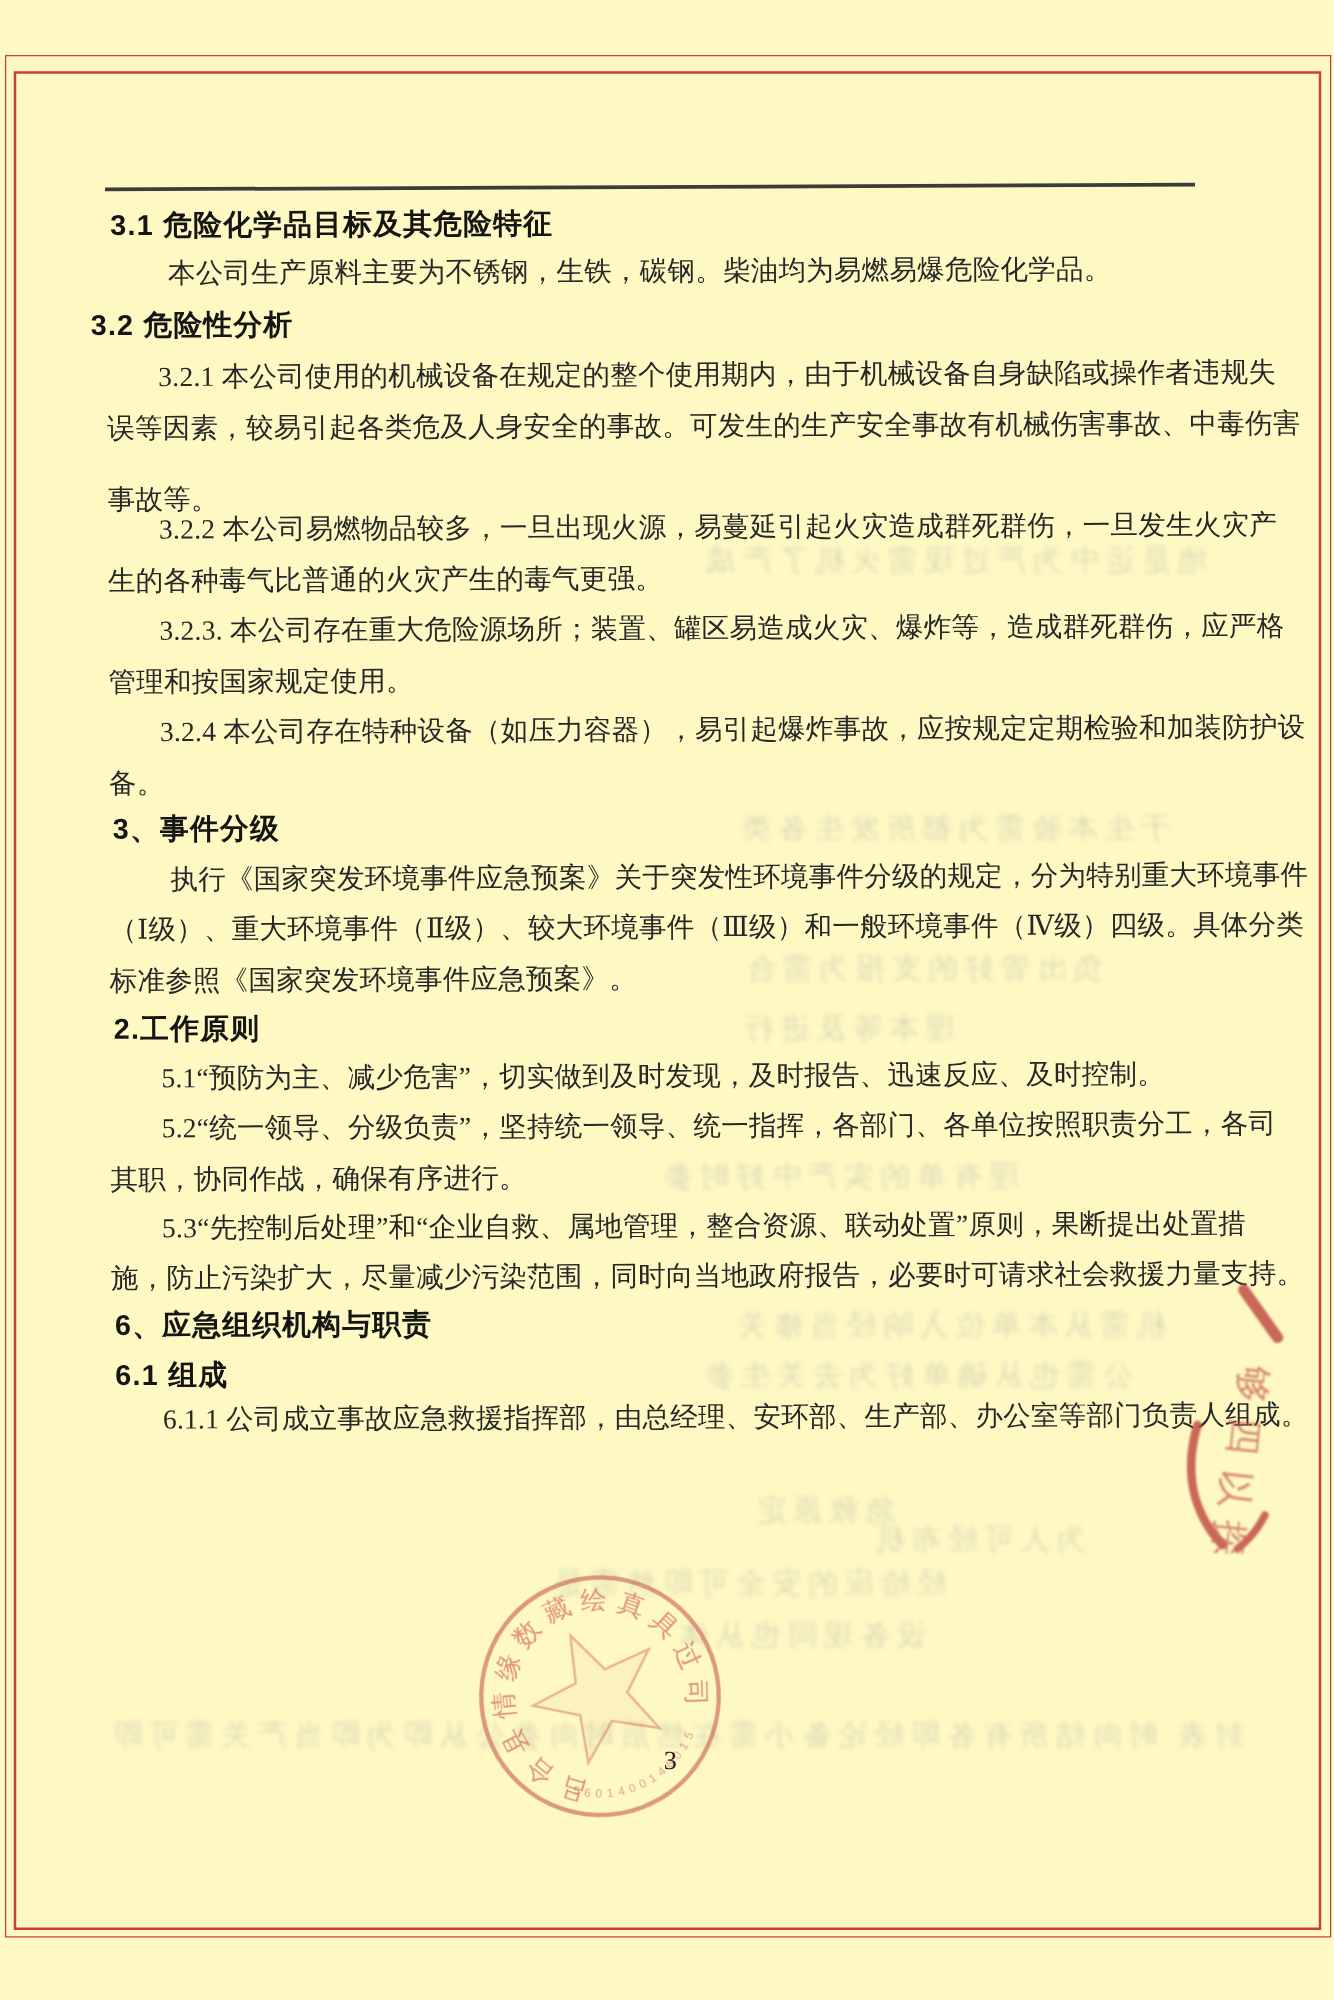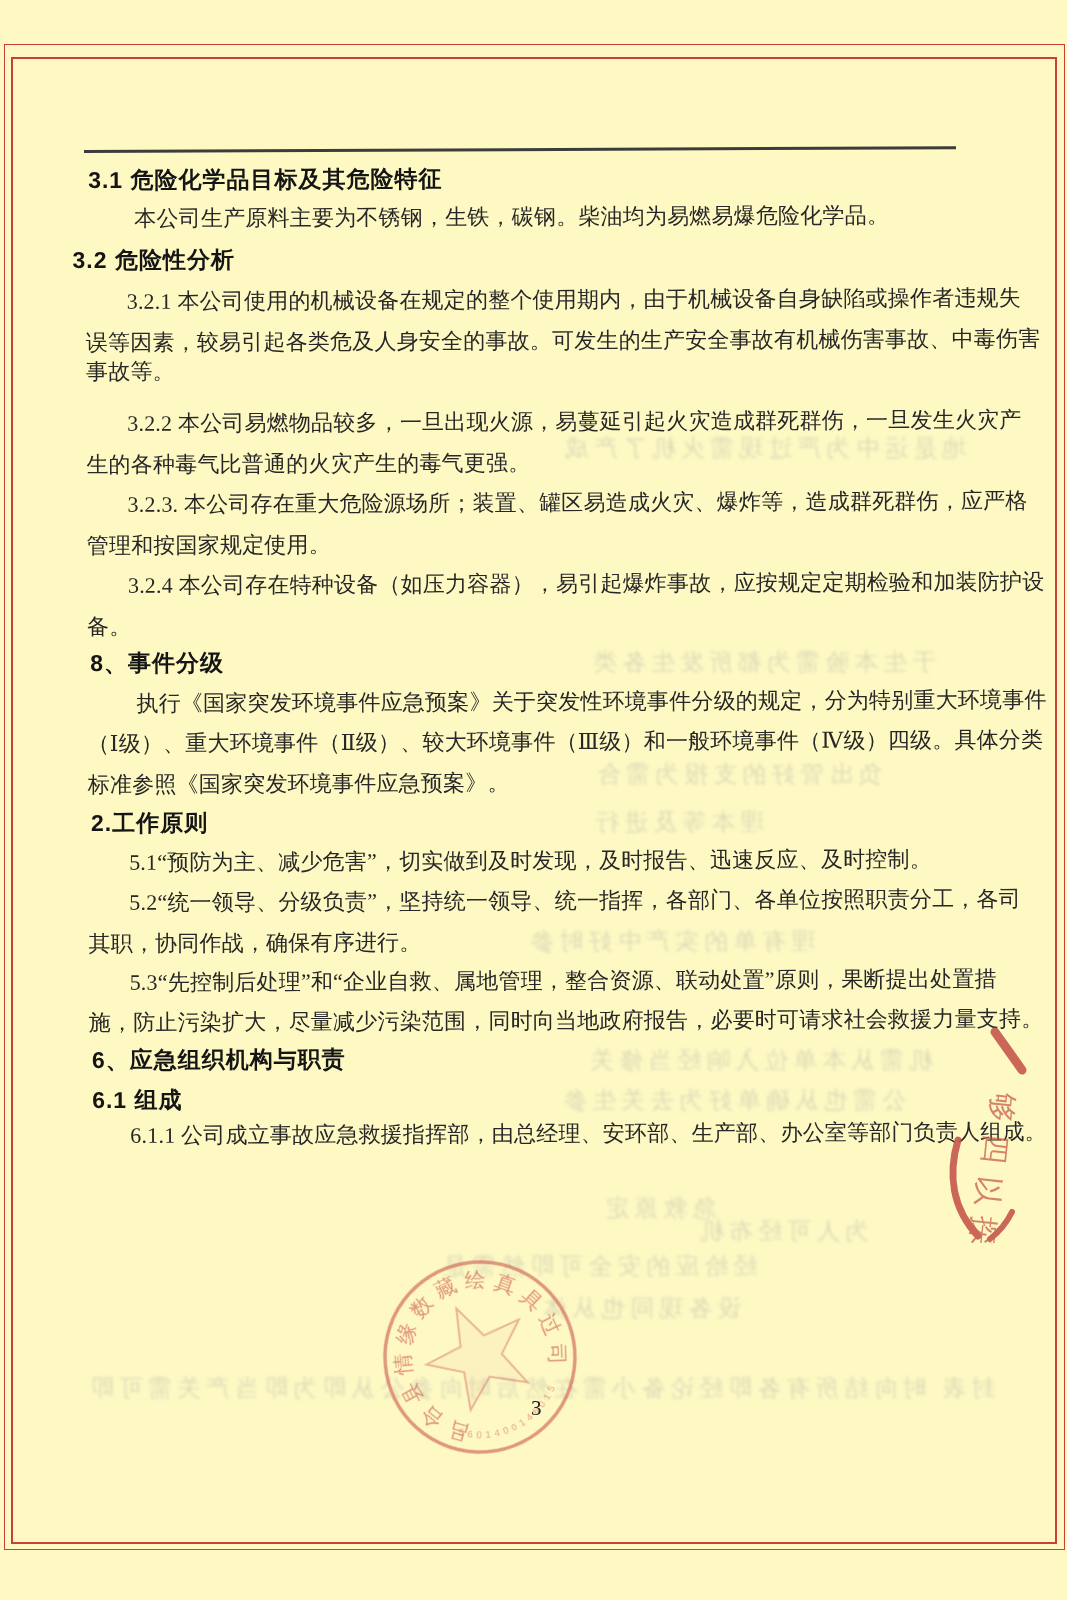--- a/index.html
+++ b/index.html
@@ -39,28 +39,28 @@
   <div class="frame inner"></div>
 
   <div class="text-layer" id="text-layer">
     <div class="header-rule"></div>
 
   <div class="ln h" style="left: 88px; top: 165px;">3.1 危险化学品目标及其危险特征</div>
       <div class="ln b" style="left: 134px; top: 204px;">本公司生产原料主要为不锈钢，生铁，碳钢。柴油均为易燃易爆危险化学品。</div>
       <div class="ln h" style="left: 72px; top: 245px;">3.2 危险性分析</div>
       <div class="ln b" style="left: 126px; top: 287px;">3.2.1 本公司使用的机械设备在规定的整个使用期内，由于机械设备自身缺陷或操作者违规失</div>
       <div class="ln b" style="left: 85px; top: 328px;">误等因素，较易引起各类危及人身安全的事故。可发生的生产安全事故有机械伤害事故、中毒伤害</div>
-      <div class="ln b" style="left: 85px; top: 357px;">事故等。</div>
+      <div class="ln b" style="left: 85px; top: 385px;">事故等。</div>
       <div class="ln b" style="left: 126px; top: 409px;">3.2.2 本公司易燃物品较多，一旦出现火源，易蔓延引起火灾造成群死群伤，一旦发生火灾产</div>
       <div class="ln b" style="left: 85px; top: 450px;">生的各种毒气比普通的火灾产生的毒气更强。</div>
       <div class="ln b" style="left: 126px; top: 490px;">3.2.3. 本公司存在重大危险源场所；装置、罐区易造成火灾、爆炸等，造成群死群伤，应严格</div>
       <div class="ln b" style="left: 85px; top: 531px;">管理和按国家规定使用。</div>
       <div class="ln b" style="left: 126px; top: 571px;">3.2.4 本公司存在特种设备（如压力容器），易引起爆炸事故，应按规定定期检验和加装防护设</div>
       <div class="ln b" style="left: 85px; top: 612px;">备。</div>
-      <div class="ln h" style="left: 88px; top: 648px;">8、事件分级</div>
+      <div class="ln h" style="left: 88px; top: 648px;">3、事件分级</div>
       <div class="ln b" style="left: 134px; top: 689px;">执行《国家突发环境事件应急预案》关于突发性环境事件分级的规定，分为特别重大环境事件</div>
       <div class="ln b" style="left: 85px; top: 729px;">（Ⅰ级）、重大环境事件（Ⅱ级）、较大环境事件（Ⅲ级）和一般环境事件（Ⅳ级）四级。具体分类</div>
       <div class="ln b" style="left: 85px; top: 770px;">标准参照《国家突发环境事件应急预案》。</div>
       <div class="ln h" style="left: 88px; top: 808px;">2.工作原则</div>
       <div class="ln b" style="left: 126px; top: 848px;">5.1“预防为主、减少危害”，切实做到及时发现，及时报告、迅速反应、及时控制。</div>
       <div class="ln b" style="left: 126px; top: 888px;">5.2“统一领导、分级负责”，坚持统一领导、统一指挥，各部门、各单位按照职责分工，各司</div>
       <div class="ln b" style="left: 85px; top: 929px;">其职，协同作战，确保有序进行。</div>
       <div class="ln b" style="left: 126px; top: 968px;">5.3“先控制后处理”和“企业自救、属地管理，整合资源、联动处置”原则，果断提出处置措</div>
       <div class="ln b" style="left: 85px; top: 1008px;">施，防止污染扩大，尽量减少污染范围，同时向当地政府报告，必要时可请求社会救援力量支持。</div>
       <div class="ln h" style="left: 88px; top: 1045px;">6、应急组织机构与职责</div>

